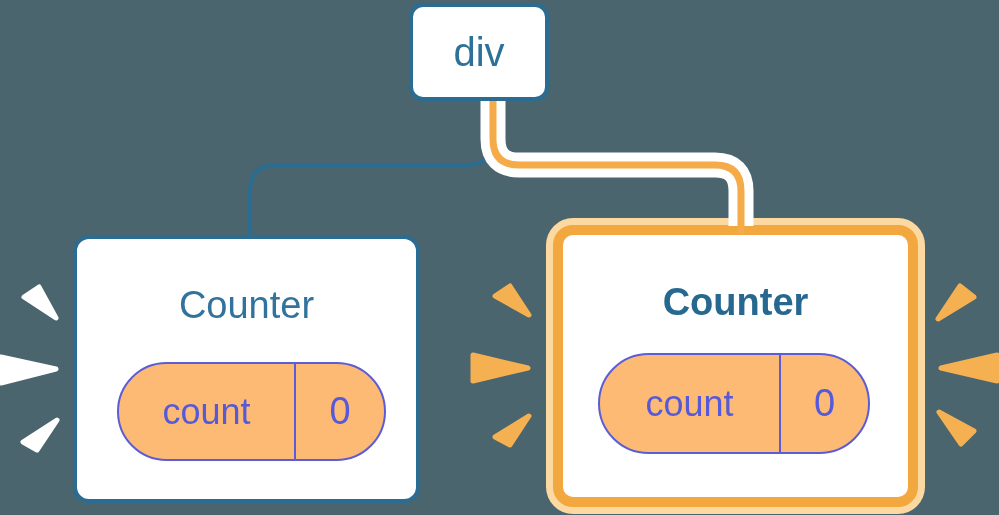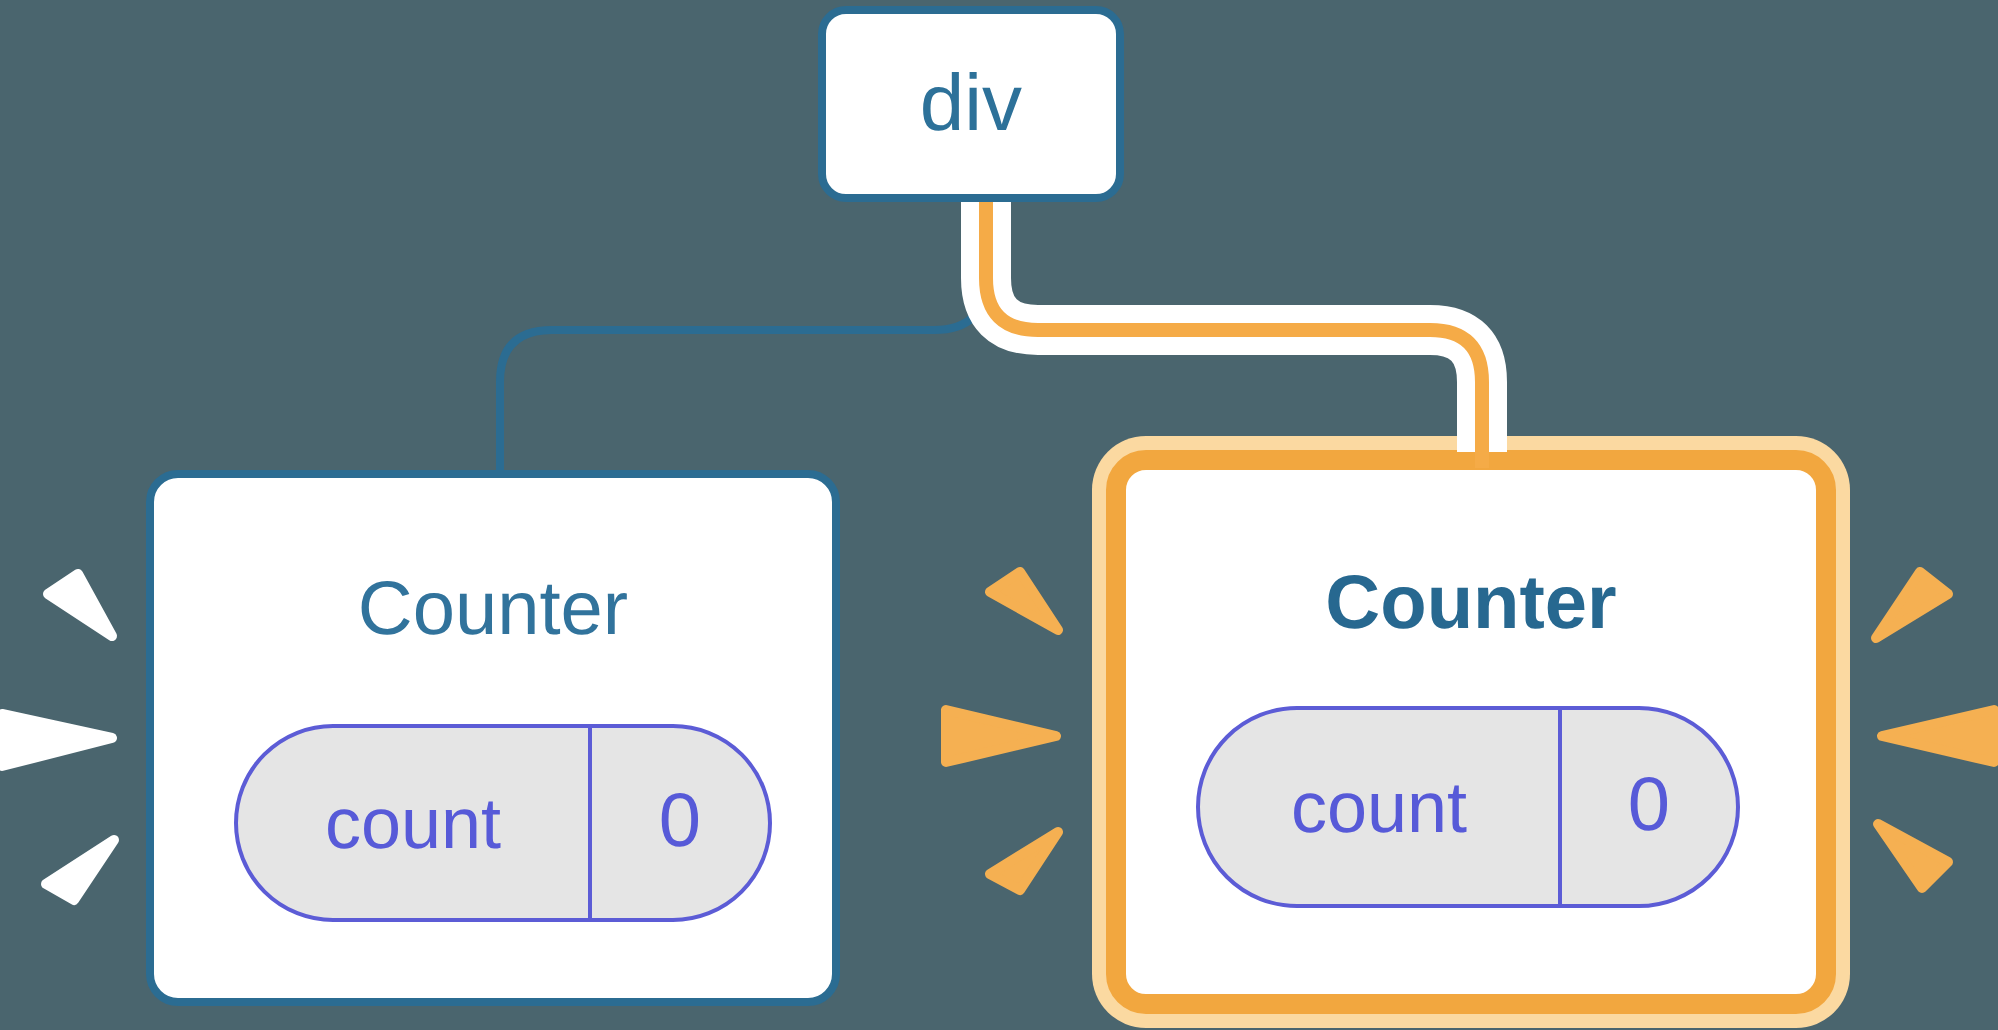--- a/index.html
+++ b/index.html
@@ -16,21 +16,21 @@
   }
   .node {
     position: absolute;
     background: #ffffff;
     box-sizing: border-box;
     z-index: 1;
   }
   
   .root-node {
     left: 409px; top: 3px;
-    width: 153px; height: 98px;
+    width: 140px; height: 98px;
     border: 4px solid #2b6c92;
     border-radius: 14px;
     display: flex; align-items: center; justify-content: center;
     color: #2d7199;
     font-size: 40px;
   }
   
   .counter-left {
     left: 73px; top: 235px;
     width: 347px; height: 268px;
@@ -60,21 +60,21 @@
     font-size: 38px;
     font-weight: 700;
     color: #276890;
   }
   
   .state-pill {
     position: absolute;
     box-sizing: border-box;
     border: 2px solid #5c5cd6;
     border-radius: 60px;
-    background: #e5e5e5;
+    background: #fdba74;
     display: flex;
     align-items: stretch;
     overflow: hidden;
   }
   .counter-left .state-pill {
     left: 40px; top: 123px;
     width: 269px; height: 99px;
   }
   .counter-right .state-pill {
     left: 35px; top: 118px;

